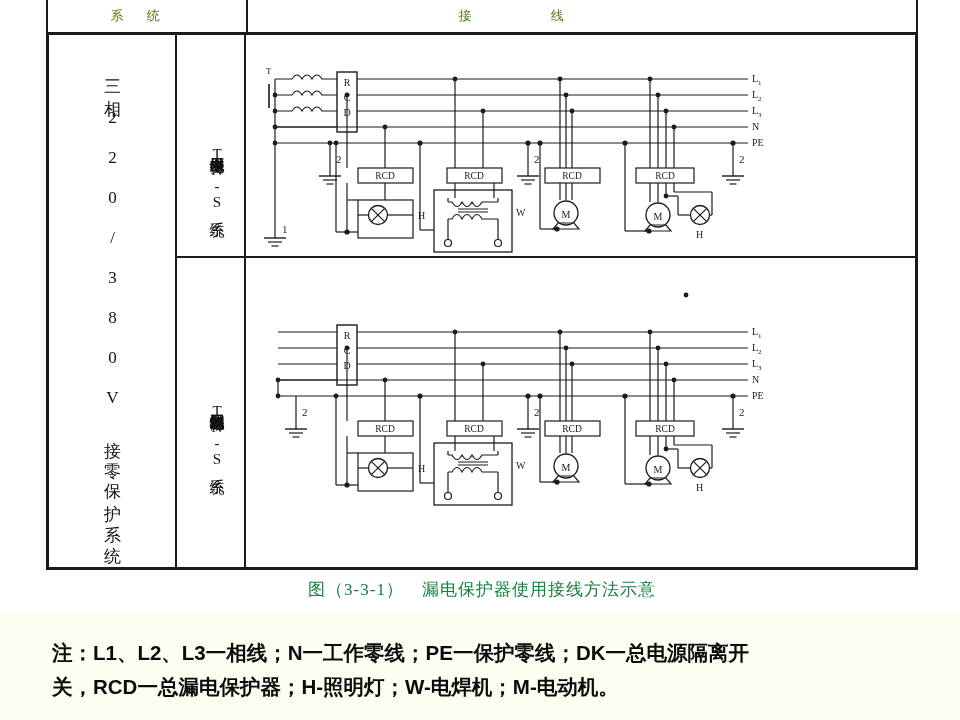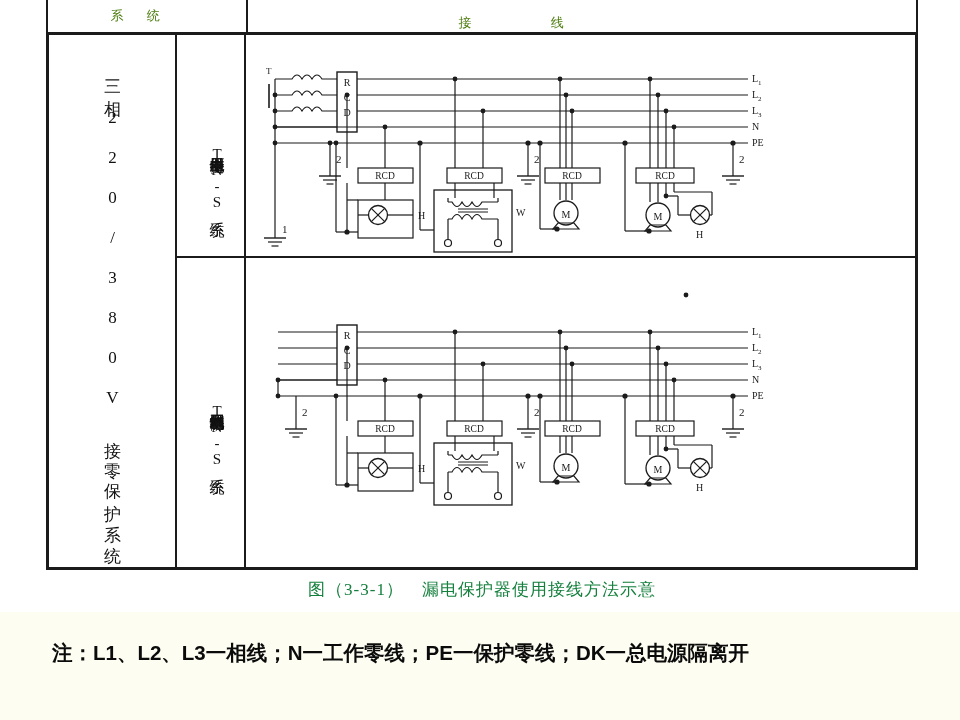--- a/index.html
+++ b/index.html
@@ -140,21 +140,21 @@
     <div class="tbl-line" style="left:0px;  top:32px;  width:3px; height:538px;"></div>
     <div class="tbl-line" style="left:869px;top:32px;  width:3px; height:538px;"></div>
 
     <div class="tbl-line" style="left:129px;top:32px;  width:2px; height:538px;"></div>
     <div class="tbl-line" style="left:198px;top:32px;  width:2px; height:538px;"></div>
 
     <div class="tbl-line" style="left:129px;top:256px; width:743px;height:2px;"></div>
   </div>
 
   <div class="hdr-cell" style="left:70px; top:7px; width:140px;">系 统</div>
-  <div class="hdr-cell" style="left:440px;top:14px; width:180px; letter-spacing:38px;">接 线</div>
+  <div class="hdr-cell" style="left:440px;top:7px; width:180px; letter-spacing:38px;">接 线</div>
 
   <div class="vcol" id="sys-col-text">三相220/380V接零保护系统</div>
 
   <div class="vcol" id="row1-col-text">专用变压器供电TN-S系统</div>
   <div class="vcol" id="row2-col-text">三相四线制供电局部TN-S系统</div>
 
   <svg width="960" height="612" viewBox="0 0 960 612" style="position:absolute;left:0;top:0;">
     <defs>
       <g id="ground-sym">
         <line x1="0" y1="0" x2="0" y2="16" stroke="#1b1b1b" stroke-width="1.2"></line>
@@ -504,14 +504,15 @@
 
     <circle cx="686" cy="295" r="2.4" fill="#1b1b1b"></circle>
   </svg>
 
   <div id="figure-caption">图（3-3-1）　漏电保护器使用接线方法示意</div>
 </div>
 
 <div id="note-block">
   <div id="note-text">
     <div>注：L1、L2、L3一相线；N一工作零线；PE一保护零线；DK一总电源隔离开</div>
+    <div>关，RCD一总漏电保护器；H-照明灯；W-电焊机；M-电动机。</div>
   </div>
 </div>
 
 </body></html>

